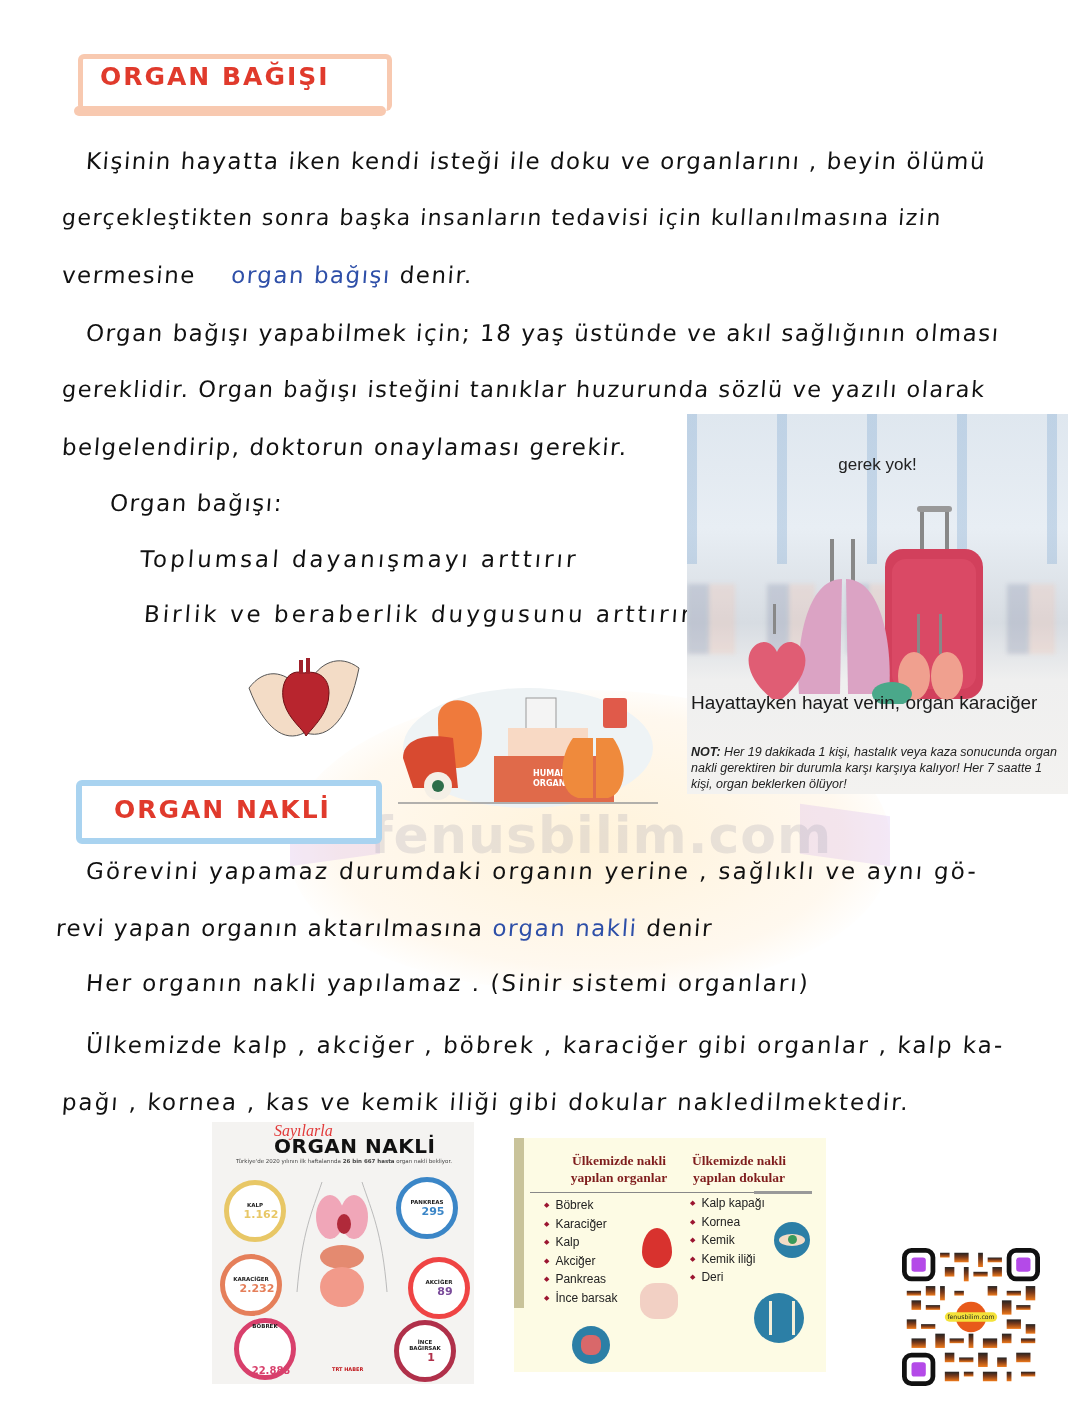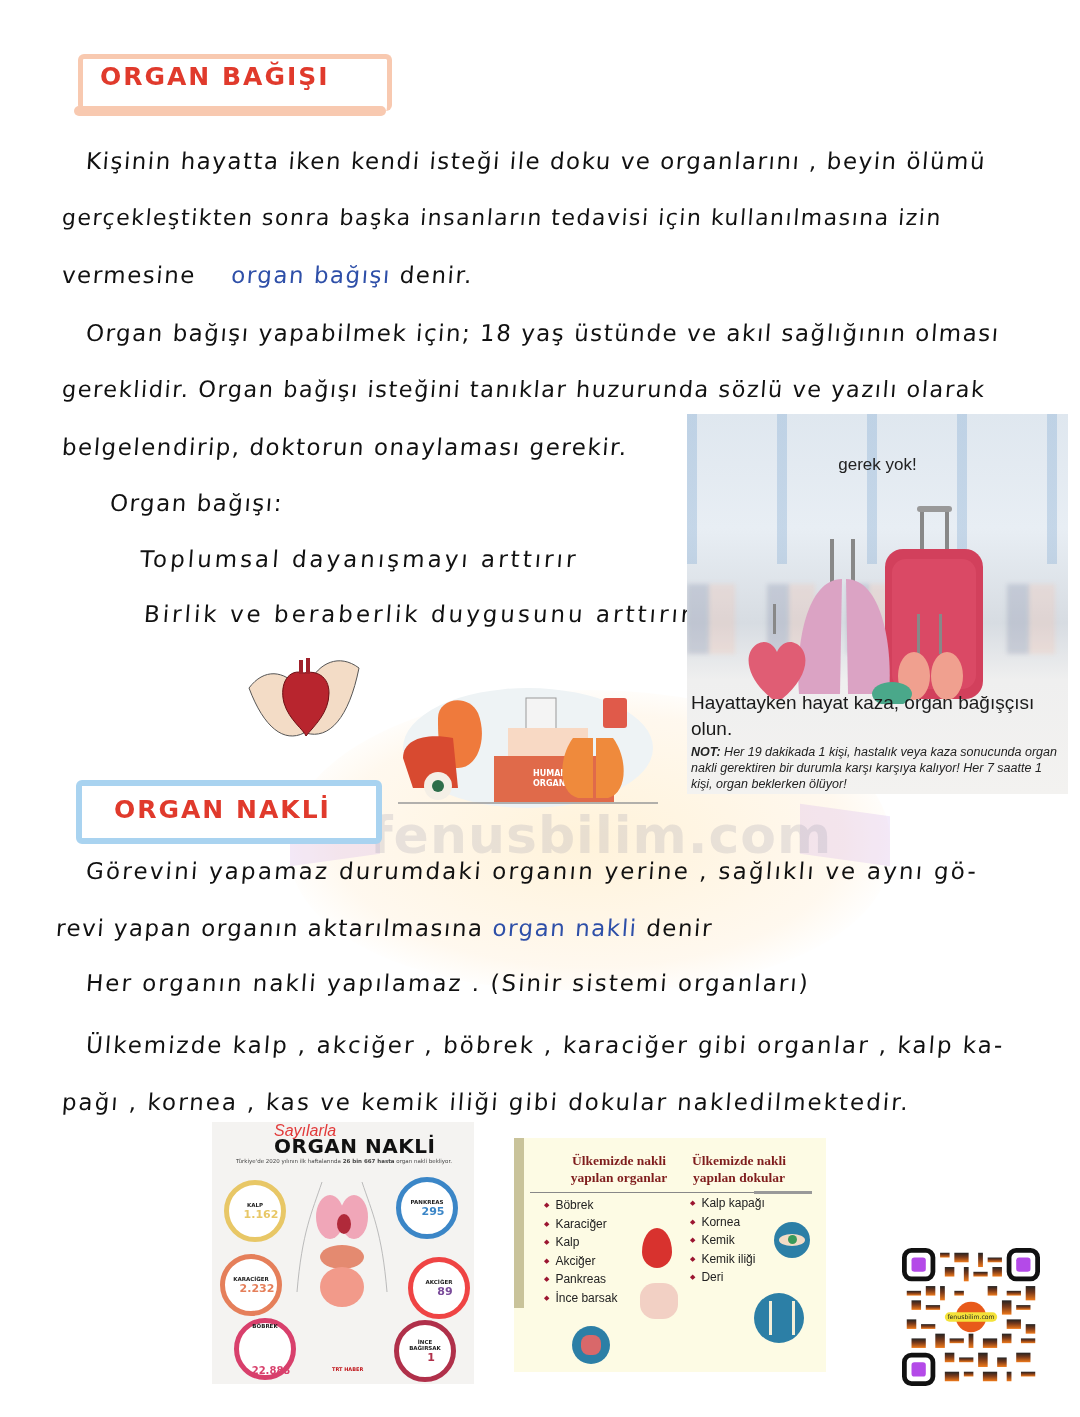--- a/index.html
+++ b/index.html
@@ -128,22 +128,21 @@
     <path d="M85,195 C60,175 55,150 70,140 C80,134 88,142 90,148 C92,142 100,134 110,140 C125,150 120,175 95,195 Z" fill="#e05d74"></path>
 
     <rect x="230" y="110" width="3" height="40" fill="#888"></rect>
     <rect x="252" y="110" width="3" height="40" fill="#888"></rect>
     <ellipse cx="227" cy="172" rx="16" ry="24" fill="#f0a08f"></ellipse>
     <ellipse cx="260" cy="172" rx="16" ry="24" fill="#f0a08f"></ellipse>
 
     <ellipse cx="205" cy="190" rx="20" ry="12" fill="#4aa88a"></ellipse>
   </svg>
   <div class="lc-headline">
-    <div>Hayattayken hayat kaza, organ bağışçısı</div>
-    <div>olun.</div>
+    <div>Hayattayken hayat verin, organ karaciğer</div>
   </div>
   <div class="lc-note"><b>NOT:</b><span> Her 19 dakikada 1 kişi, hastalık veya kaza sonucunda organ nakli gerektiren bir durumla karşı karşıya kalıyor! Her 7 saatte 1 kişi, organ beklerken ölüyor!</span></div>
 </div>
 
 <svg style="position:absolute; left:244px; top:648px;" width="120" height="100" viewBox="0 0 120 100">
   <path d="M5,40 C20,20 40,22 55,40 L60,85 C40,95 20,80 5,40 Z" fill="#f3dcc6" stroke="#555" stroke-width="1"></path>
   <path d="M115,20 C95,5 75,15 65,35 L62,85 C85,92 105,70 115,20 Z" fill="#f3dcc6" stroke="#555" stroke-width="1"></path>
   <path d="M60,25 C45,20 35,35 40,55 C45,72 60,82 62,88 C70,78 85,65 85,45 C85,28 72,22 60,25 Z" fill="#b8252e" stroke="#6d1015" stroke-width="1"></path>
   <rect x="55" y="12" width="4" height="14" fill="#a0202a"></rect>
   <rect x="62" y="10" width="4" height="16" fill="#a0202a"></rect>
@@ -173,21 +172,21 @@
 <div class="hw" style="left:56px; top:915px;">
   <span>revi yapan organın aktarılmasına</span>
   <span class="blue">organ nakli</span>
   <span>denir</span>
 </div>
 <div class="hw" style="left:86px; top:970px; letter-spacing:2px;">Her organın nakli yapılamaz . (Sinir sistemi organları)</div>
 <div class="hw" style="left:86px; top:1032px; letter-spacing:2px;">Ülkemizde kalp , akciğer , böbrek , karaciğer gibi organlar , kalp ka-</div>
 <div class="hw" style="left:62px; top:1089px; letter-spacing:2px;">pağı , kornea , kas ve kemik iliği gibi dokular nakledilmektedir.</div>
 
 <div class="info-card">
-  <div style="position:absolute; left:62px; top:0px; font-family:Liberation Sans, sans-serif; font-style:italic; color:#e23a3a; font-size:16px;text-align:right;">Sayılarla</div>
+  <div style="position:absolute; left:62px; top:0px; font-family:Liberation Serif, serif; font-style:italic; color:#e23a3a; font-size:16px;text-align:right;">Sayılarla</div>
   <div style="position:absolute; left:62px; top:12px; font-weight:bold; font-size:20px; color:#111; letter-spacing:0.5px;">ORGAN NAKLİ</div>
   <div style="position:absolute; left:24px; top:36px; font-size:5.5px; color:#444; white-space:nowrap;">
     <span>Türkiye'de 2020 yılının ilk haftalarında </span><b>26 bin 667 hasta</b><span> organ nakli bekliyor.</span>
   </div>
   <svg style="position:absolute; left:70px; top:50px;" width="120" height="200" viewBox="0 0 120 200">
     <path d="M40,10 C30,40 20,60 15,120 M80,10 C90,40 100,60 105,120" stroke="#bbb" fill="none"></path>
     <ellipse cx="48" cy="45" rx="14" ry="22" fill="#f0a6b8"></ellipse>
     <ellipse cx="72" cy="45" rx="14" ry="22" fill="#f0a6b8"></ellipse>
     <ellipse cx="62" cy="52" rx="7" ry="10" fill="#b02a3a"></ellipse>
     <ellipse cx="60" cy="85" rx="22" ry="12" fill="#e48a70"></ellipse>

